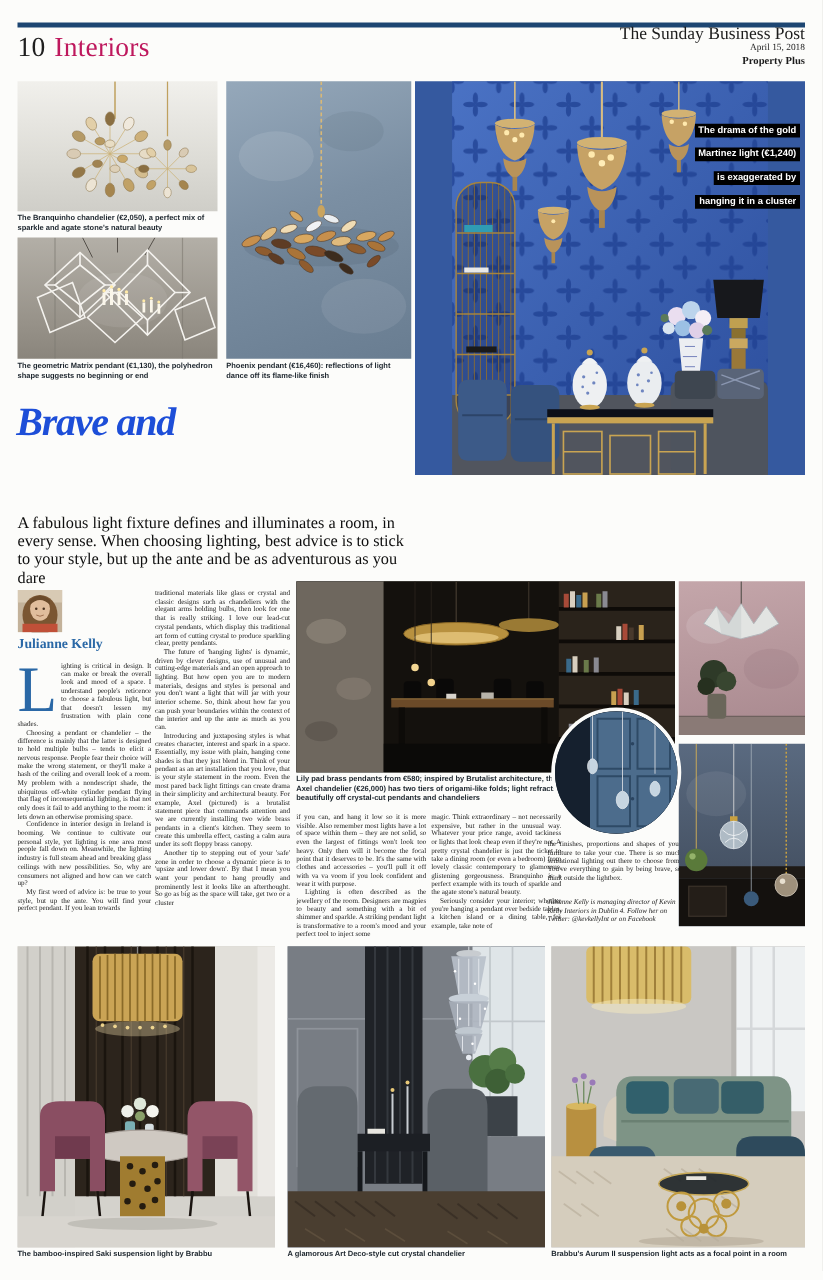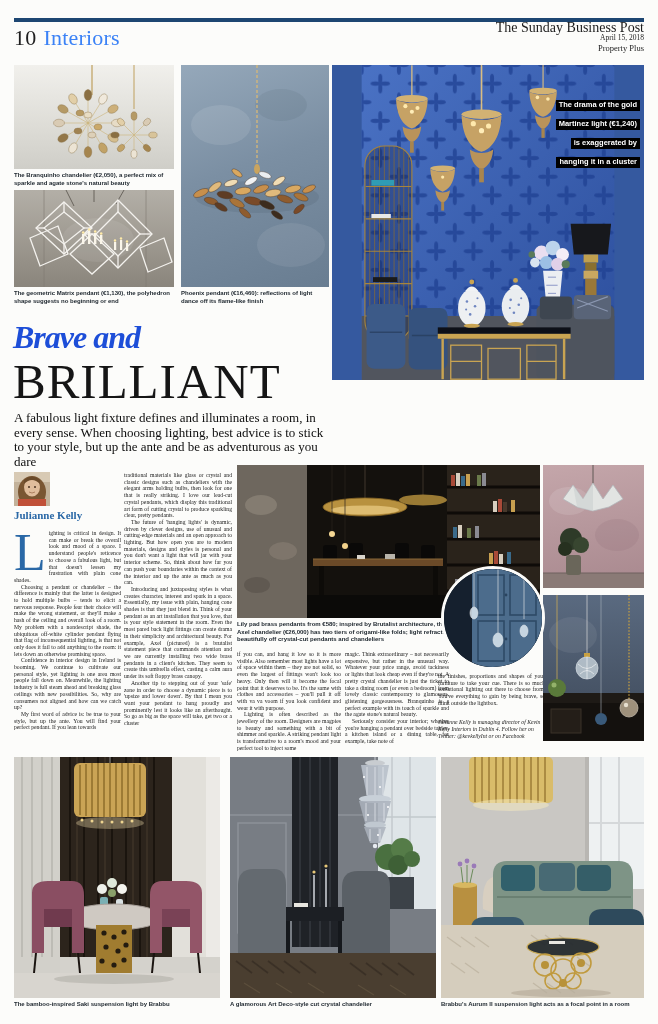--- a/index.html
+++ b/index.html
@@ -3,25 +3,25 @@
 <meta charset="utf-8">
 <style>
   html,body{margin:0;padding:0;background:#e8e8e4;}
   #page{position:relative;width:658px;height:1024px;background:#fcfcfa;margin:0 auto;overflow:hidden;
         font-family:"Liberation Serif","DejaVu Serif",serif;}
   .abs{position:absolute;}
   
   #top-rule{left:14px;top:18px;width:630px;height:4px;background:#1d4672;}
   #masthead{left:14px;top:25px;font-size:22px;letter-spacing:.2px;}
   #masthead .num{color:#1f1f1f;}
-  #masthead .sec{color:#3b82f6;margin-left:7px;}
+  #masthead .sec{color:#be185d;margin-left:7px;}
   #pub-block{right:14px;top:23px;text-align:right;color:#1c1c1c;line-height:10px;}
   #pub-block .pub{font-size:14px;text-align:center;}
   #pub-block .date{font-size:7.5px;}
-  #pub-block .supp{font-size:8.5px;font-weight:normal;}
+  #pub-block .supp{font-size:8.5px;font-weight:bold;}
   
   figure{margin:0;padding:0;position:absolute;overflow:hidden;}
   figure svg{display:block;width:100%;height:100%;}
   .cap{position:absolute;font-family:"Liberation Sans","DejaVu Sans",sans-serif;
        font-weight:bold;font-size:6px;line-height:7.5px;color:#1b242c;}
   #fig-branquinho{left:14px;top:65px;width:160px;height:104px;background:linear-gradient(180deg,#f1f0ec,#dddcd6 60%,#cfcec8);}
   #fig-matrix{left:14px;top:190px;width:160px;height:97px;background:linear-gradient(180deg,#b3afa7,#979289 70%,#8a857c);}
   #fig-phoenix{left:181px;top:65px;width:148px;height:222px;background:linear-gradient(160deg,#95a8ba,#7b8fa3 45%,#697d91);}
   #fig-blue{left:332px;top:65px;width:312px;height:315px;background:#35599f;}
   #fig-dining{left:237px;top:465px;width:303px;height:153px;background:#17140f;}
@@ -388,21 +388,20 @@
     </svg>
     <div id="blue-overlay">
       <div><span>The drama of the gold</span></div>
       <div><span>Martinez light (€1,240)</span></div>
       <div><span>is exaggerated by</span></div>
       <div><span>hanging it in a cluster</span></div>
     </div>
   </figure>
 
   <div class="abs" id="headline1">Brave and</div>
-  <div class="abs" id="headline2">BRILLIANT</div>
   <div class="abs" id="standfirst">A fabulous light fixture defines and illuminates a room, in every sense. When choosing lighting, best advice is to stick to your style, but up the ante and be as adventurous as you dare</div>
 
   <figure id="byline-photo" class="abs" style="left:14px;top:472px;width:36px;height:34px;">
     <svg viewBox="0 0 36 34">
       <rect width="36" height="34" fill="#c3b29a"></rect>
       <rect x="0" y="0" width="36" height="10" fill="#d8cab4"></rect>
       <ellipse cx="18" cy="20" rx="14" ry="16" fill="#7a5632"></ellipse>
       <ellipse cx="18" cy="15" rx="8" ry="9.5" fill="#e0bd9c"></ellipse>
       <path d="M10 12 Q18 4 26 12 L26 8 Q18 1 10 8 Z" fill="#6a4a2a"></path>
       <rect x="4" y="27" width="28" height="7" fill="#c05038"></rect>

